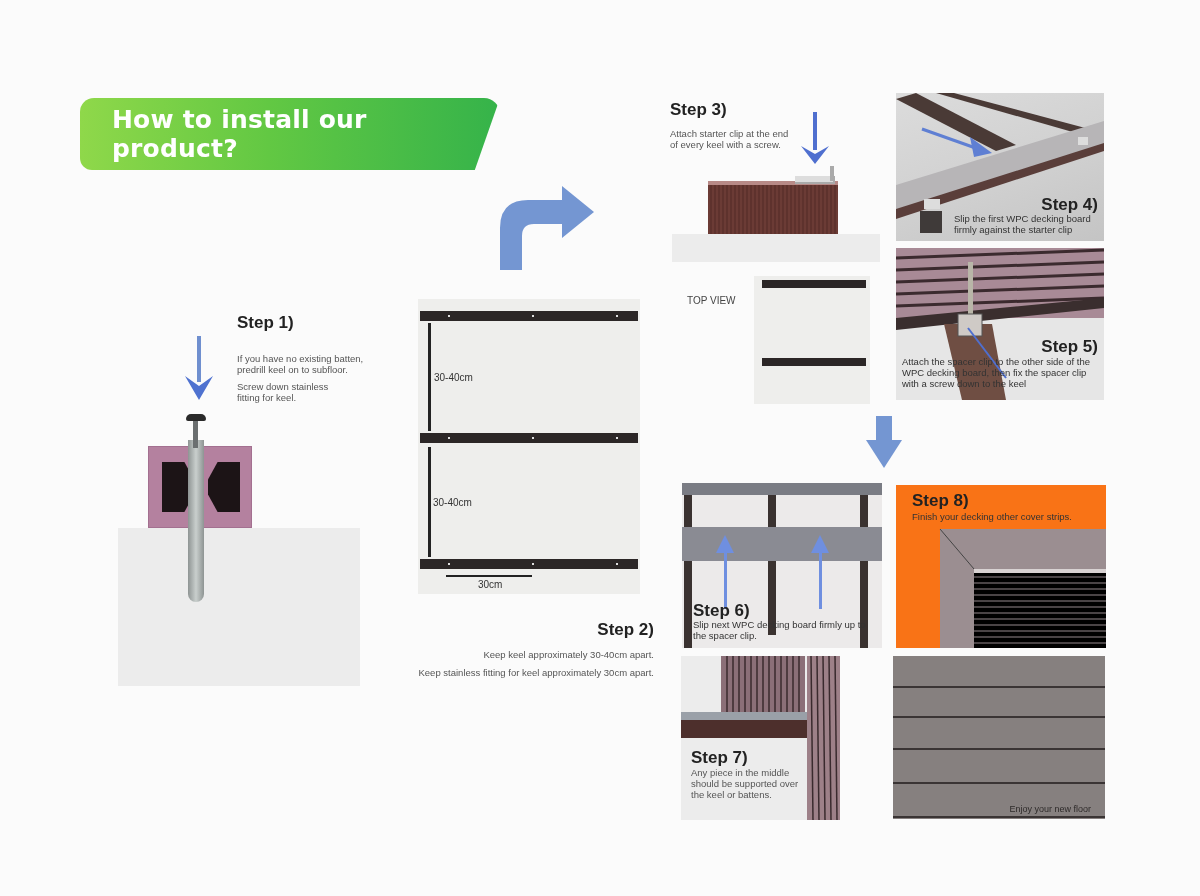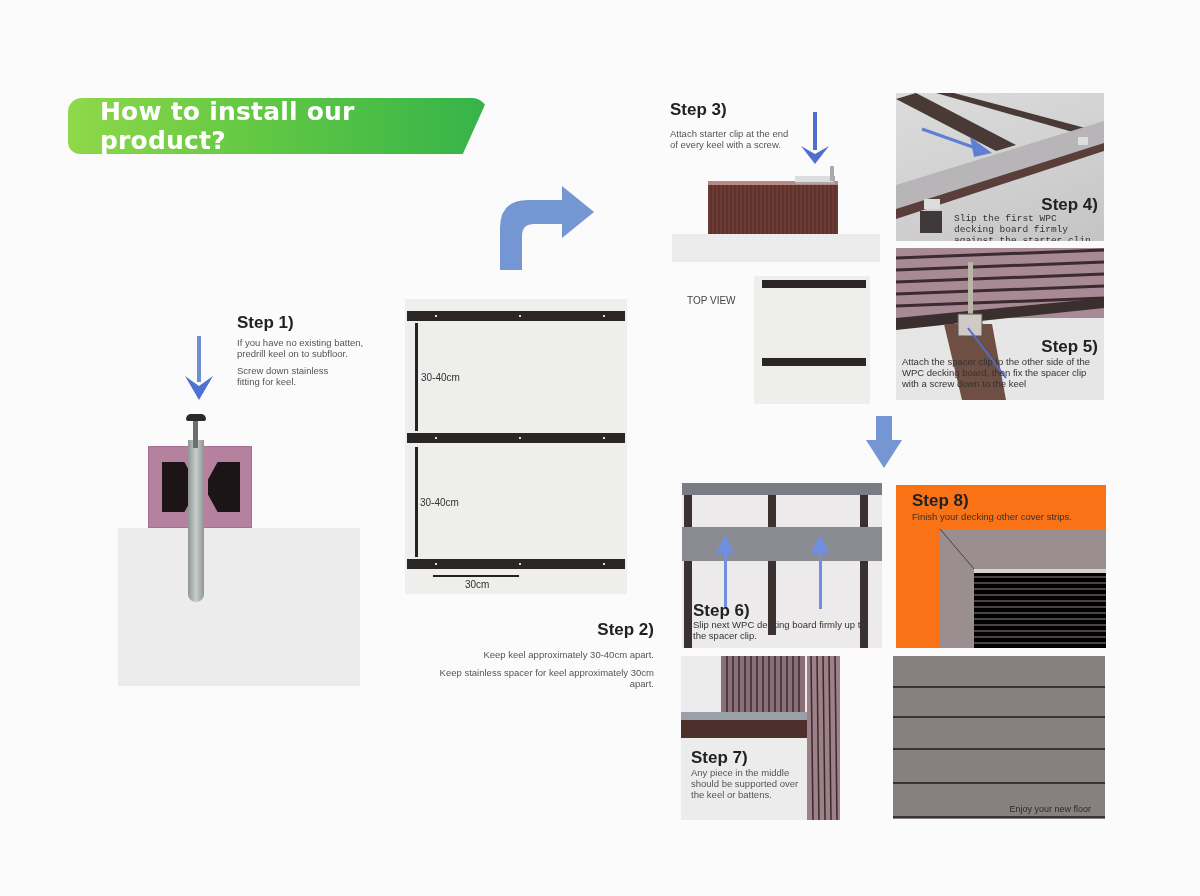--- a/index.html
+++ b/index.html
@@ -7,21 +7,21 @@
   body {
     background: #fbfbfb;
     position: relative;
     font-family: "Liberation Sans", sans-serif;
     color: #333;
   }
   .abs { position: absolute; }
 
   
   .banner {
-    left: 68px; top: 98px; width: 420px; height: 56px;
+    left: 80px; top: 98px; width: 420px; height: 72px;
     background: linear-gradient(90deg, #8fd84a 0%, #62c843 45%, #35b34a 100%);
     border-radius: 14px 16px 10px 12px;
     clip-path: polygon(0 0, 100% 0, 94% 100%, 0 100%);
     display: flex; align-items: center;
   }
   .banner-title {
     color: #fff; font-family: "DejaVu Sans", sans-serif;
     font-weight: bold; font-size: 25px; padding-left: 32px; letter-spacing: 0.2px;
   }
 
@@ -33,21 +33,21 @@
   .s1-keel { left: 148px; top: 446px; width: 104px; height: 82px; background: #b4819f; border: 1px solid #a37090; }
   .s1-hole-l { left: 162px; top: 462px; width: 32px; height: 50px; background: #1c1416;
     clip-path: polygon(0 0, 70% 0, 100% 35%, 100% 65%, 70% 100%, 0 100%); }
   .s1-hole-r { left: 208px; top: 462px; width: 32px; height: 50px; background: #1c1416;
     clip-path: polygon(30% 0, 100% 0, 100% 100%, 30% 100%, 0 65%, 0 35%); }
   .s1-plug { left: 188px; top: 440px; width: 16px; height: 162px; background: linear-gradient(90deg,#8e9493,#c9cfcd,#8e9493); border-radius: 0 0 8px 8px; }
   .s1-screw { left: 193px; top: 418px; width: 5px; height: 30px; background: #6b6f70; }
   .s1-head { left: 186px; top: 414px; width: 20px; height: 7px; background: #2a2a2a; border-radius: 10px 10px 4px 4px; }
 
   
-  .s2-panel { left: 405px; top: 299px; width: 222px; height: 295px; background: #eeeeec; }
+  .s2-panel { left: 418px; top: 299px; width: 222px; height: 295px; background: #eeeeec; }
   .keel-bar { height: 10px; background: #2b2626; }
   .keel-dot { position: absolute; top: 4px; width: 2px; height: 2px; background: #ddd; }
   .dim-line-v { width: 3px; background: #222; }
   .dim-line-h { height: 2px; background: #222; }
   .dim-label { font-size: 10px; color: #333; }
 
   
   .s3-base { left: 672px; top: 234px; width: 208px; height: 28px; background: #ececec; }
   .s3-board { left: 708px; top: 181px; width: 130px; height: 53px; background: repeating-linear-gradient(90deg,#6b3b35 0,#6b3b35 2px,#5e322d 2px,#5e322d 4px); border-top: 4px solid #b88a87; }
   .s3-clip { left: 795px; top: 176px; width: 40px; height: 8px; border: 2px solid #aaa; border-left: none; border-top: none; background: #ddd; }
@@ -67,21 +67,21 @@
 </style>
 </head>
 <body>
 
 <div class="abs banner">
   <span class="banner-title">How to install our product?</span>
 </div>
 
 <div class="abs" style="left:237px;top:313px;width:140px;">
   <div class="step-title">Step 1)</div>
-  <div class="step-text" style="margin-top:4px;">If you have no existing batten, predrill keel on to subfloor.</div>
+  <div class="step-text" style="margin-top:20px;">If you have no existing batten, predrill keel on to subfloor.</div>
   <div class="step-text" style="margin-top:6px;width:96px;">Screw down stainless fitting for keel.</div>
 </div>
 <svg class="abs" style="left:183px;top:336px;" width="32" height="66">
   <rect x="14" y="0" width="4" height="46" fill="#6f8fcf"></rect>
   <polygon points="2,40 16,64 30,40 16,50" fill="#4f72d0"></polygon>
 </svg>
 <div class="abs s1-base"></div>
 <div class="abs s1-keel"></div>
 <div class="abs s1-hole-l"></div>
 <div class="abs s1-hole-r"></div>
@@ -113,21 +113,21 @@
       <span class="keel-dot" style="left:112px;"></span>
       <span class="keel-dot" style="left:196px;"></span>
   </div>
   <div class="abs dim-line-h" style="left:28px;top:276px;width:86px;"></div>
   <div class="abs dim-label" style="left:60px;top:280px;">30cm</div>
 </div>
 
 <div class="abs" style="left:414px;top:620px;width:240px;text-align:right;">
   <div class="step-title">Step 2)</div>
   <div class="step-text" style="margin-top:9px;">Keep keel approximately 30-40cm apart.</div>
-  <div class="step-text" style="margin-top:7px;">Keep stainless spacer for keel approximately 30cm apart.</div>
+  <div class="step-text" style="margin-top:7px;">Keep stainless fitting for keel approximately 30cm apart.</div>
 </div>
 
 <div class="abs" style="left:670px;top:100px;width:120px;">
   <div class="step-title">Step 3)</div>
   <div class="step-text" style="margin-top:8px;">Attach starter clip at the end of every keel with a screw.</div>
 </div>
 <svg class="abs" style="left:800px;top:112px;" width="30" height="54">
   <rect x="13" y="0" width="4" height="38" fill="#4f6fcf"></rect>
   <polygon points="1,34 15,52 29,34 15,42" fill="#4f6fcf"></polygon>
 </svg>
@@ -148,21 +148,21 @@
     <polygon points="40,0 58,0 208,40 208,48" fill="#4a3a36"></polygon>
     <polygon points="0,92 208,28 208,56 0,124" fill="#b7b5b7"></polygon>
     <polygon points="0,116 208,50 208,58 0,126" fill="#5a3e3a"></polygon>
     <rect x="28" y="106" width="16" height="10" fill="#ddd"></rect>
     <rect x="24" y="118" width="22" height="22" fill="#3f3a39"></rect>
     <rect x="182" y="44" width="10" height="8" fill="#ddd"></rect>
     <line x1="26" y1="36" x2="88" y2="58" stroke="#5f7fd3" stroke-width="3"></line>
     <polygon points="74,44 96,60 78,64" fill="#5f7fd3"></polygon>
   </svg>
   <div class="abs step-title" style="right:6px;top:102px;">Step 4)</div>
-  <div class="abs step-text" style="left:58px;top:120px;width:146px;color:#333;font-family:Liberation Mono, monospace;">Slip the first WPC decking board firmly against the starter clip</div>
+  <div class="abs step-text" style="left:58px;top:120px;width:146px;color:#333;">Slip the first WPC decking board firmly against the starter clip</div>
 </div>
 
 <div class="abs photo s5-photo">
   <svg class="abs" style="left:0;top:0;" width="208" height="152">
     <rect x="0" y="0" width="208" height="70" fill="#a88a96"></rect>
     <g stroke="#3b2a2e" stroke-width="3">
       <line x1="0" y1="10" x2="208" y2="2"></line>
         <line x1="0" y1="22" x2="208" y2="14"></line>
       <line x1="0" y1="34" x2="208" y2="26"></line>
         <line x1="0" y1="46" x2="208" y2="38"></line>

